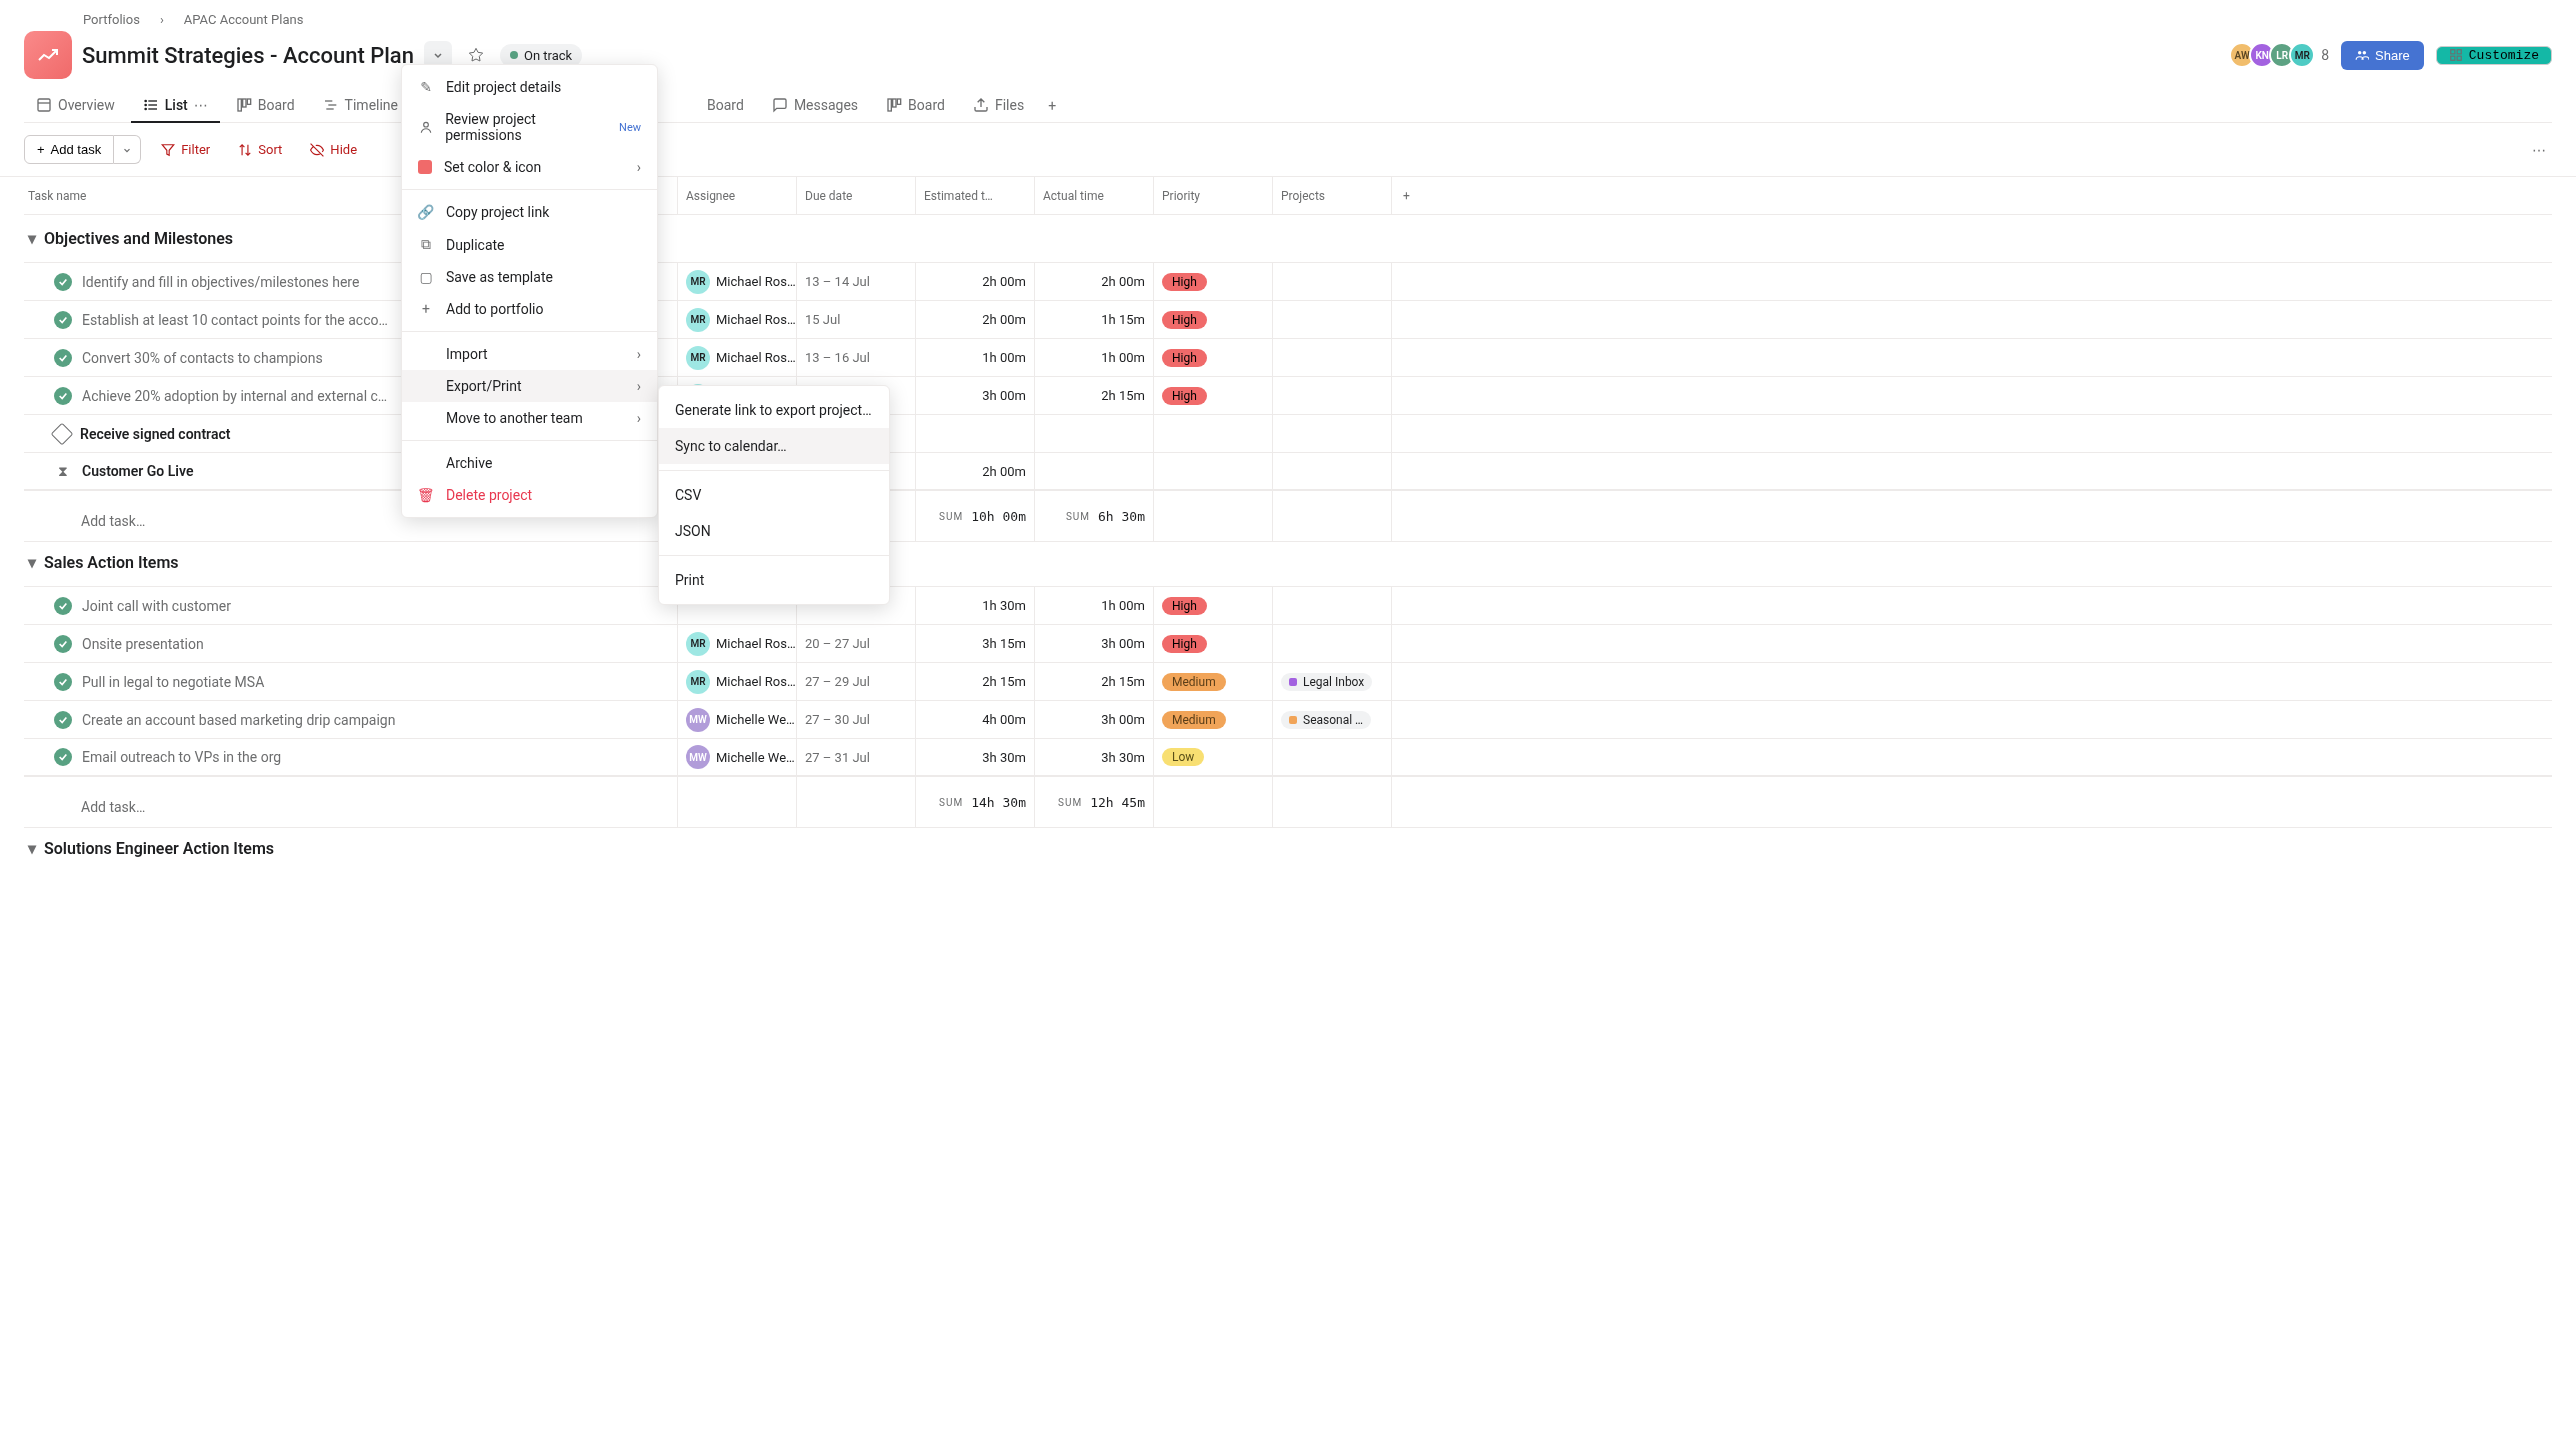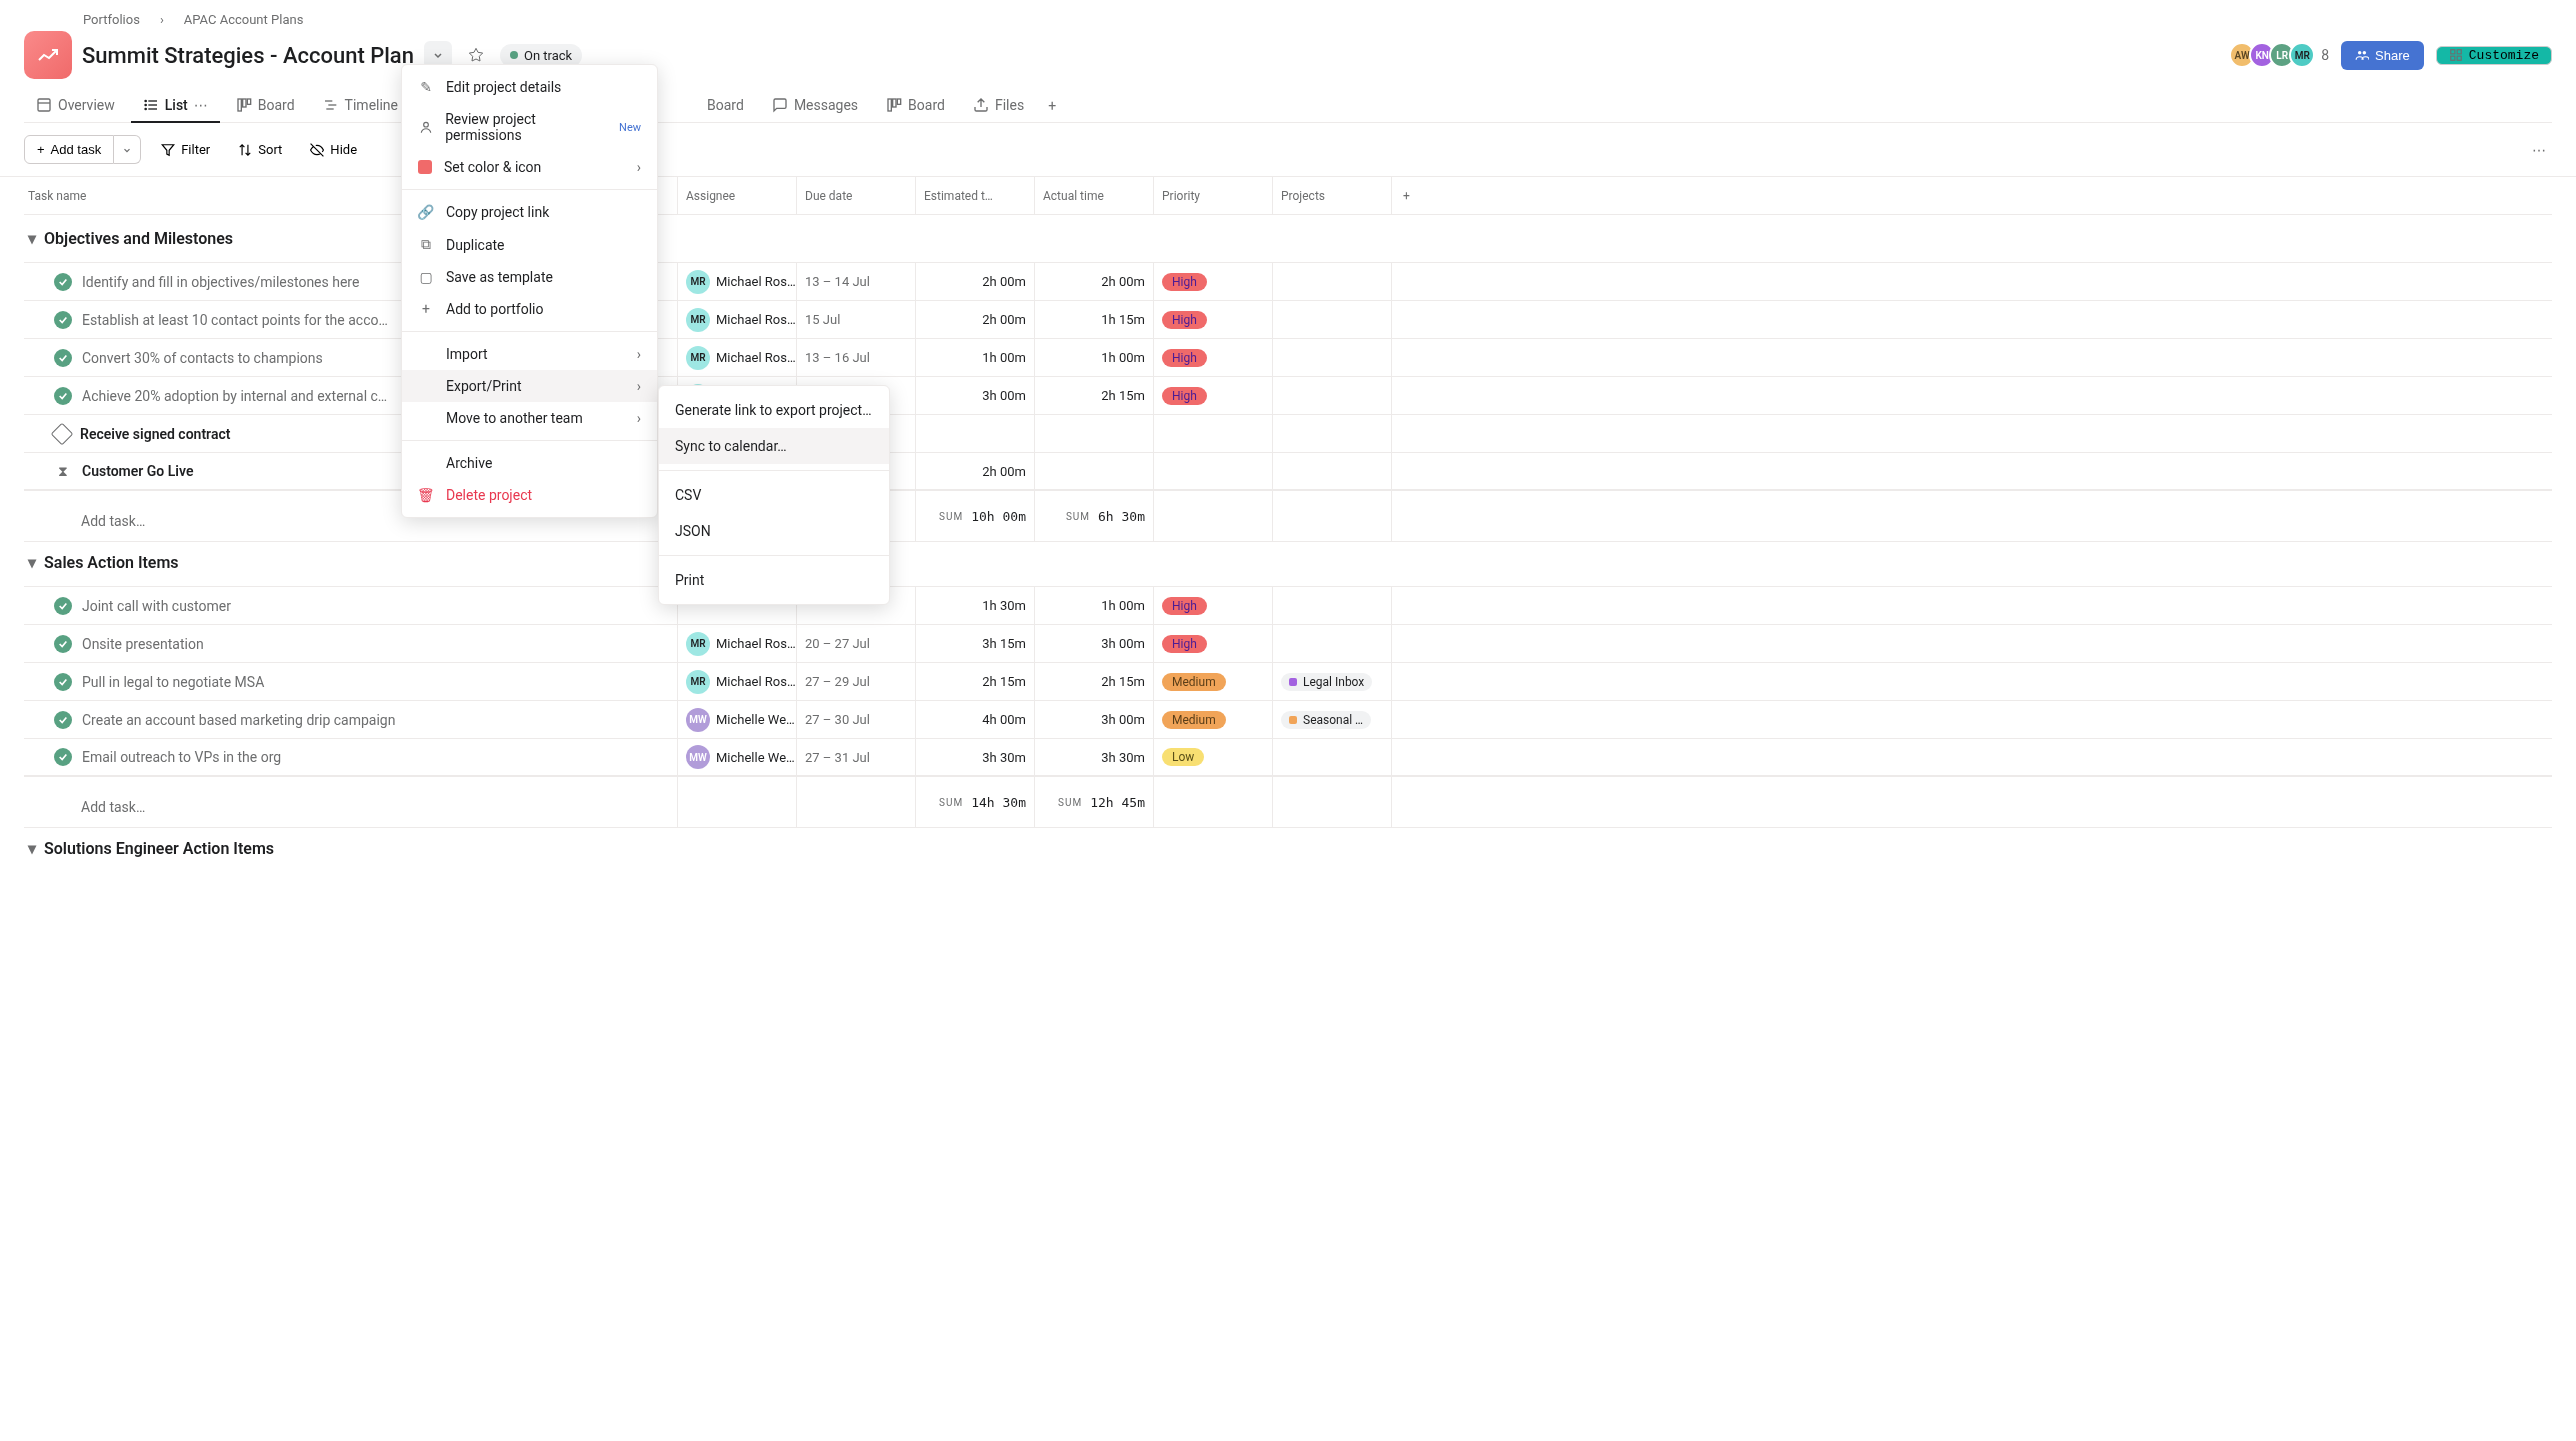--- a/index.html
+++ b/index.html
@@ -94,21 +94,21 @@
   padding: 6px 12px; border-radius: 6px 0 0 6px; font-size: 13px;
   display: flex; align-items: center; gap: 6px; cursor: pointer;
 }
 .add-task-caret {
   background: white; border: 1px solid #cfcbcb; border-left: none;
   padding: 6px 8px; border-radius: 0 6px 6px 0; cursor: pointer;
   display: flex; align-items: center;
 }
 .tool-item {
   display: flex; align-items: center; gap: 6px;
-  color: #000000; font-size: 13px; cursor: pointer;
+  color: #b91c1c; font-size: 13px; cursor: pointer;
   padding: 6px 8px; border-radius: 4px; justify-content: space-between;
 }
 .more-icon { margin-left: auto; cursor: pointer; color: #6d6e6f; padding: 6px; }
 
 .list-container { padding: 0 24px 40px 24px; }
 .column-headers {
   display: flex; align-items: center;
   border-bottom: 1px solid #edeae9; font-size: 12px;
   color: #6d6e6f; height: 38px;
 }
@@ -161,21 +161,21 @@
   display: flex; align-items: center; justify-content: center;
   font-size: 10px; font-weight: 600; flex-shrink: 0;
 }
 .mini-avatar.mr { background: #9ee7e3; color: #1e1f21; }
 .mini-avatar.mw { background: #b19cd9; color: white; }
 
 .priority-pill {
   padding: 2px 10px; border-radius: 10px; font-size: 12px;
   display: inline-block;
 }
-.priority-pill.high { background: #f06a6a; color: #4c1d95; }
+.priority-pill.high { background: #f06a6a; color: #000000; }
 .priority-pill.medium { background: #f1a458; color: #5a3e18; }
 .priority-pill.low { background: #f8df72; color: #5a4f18; }
 
 .project-pill {
   display: inline-flex; align-items: center; gap: 6px;
   background: #f1f2f3; padding: 2px 8px; border-radius: 10px;
   font-size: 12px; white-space: nowrap;
 }
 .proj-dot { width: 8px; height: 8px; border-radius: 2px; }
 .proj-dot.purple { background: #a362e0; }

